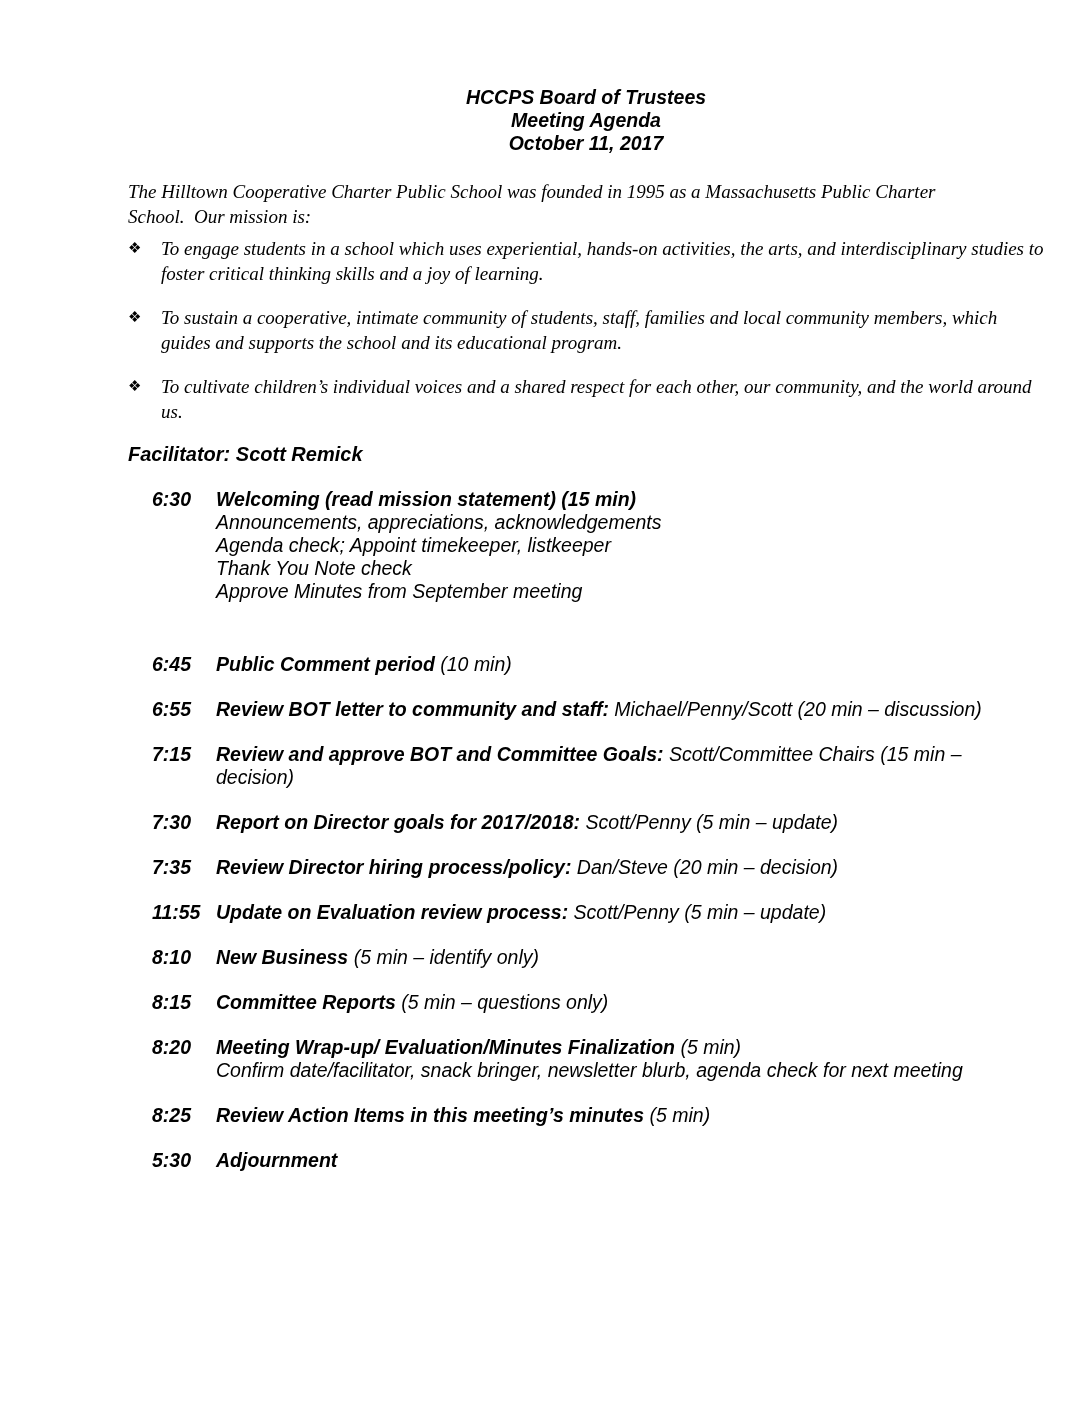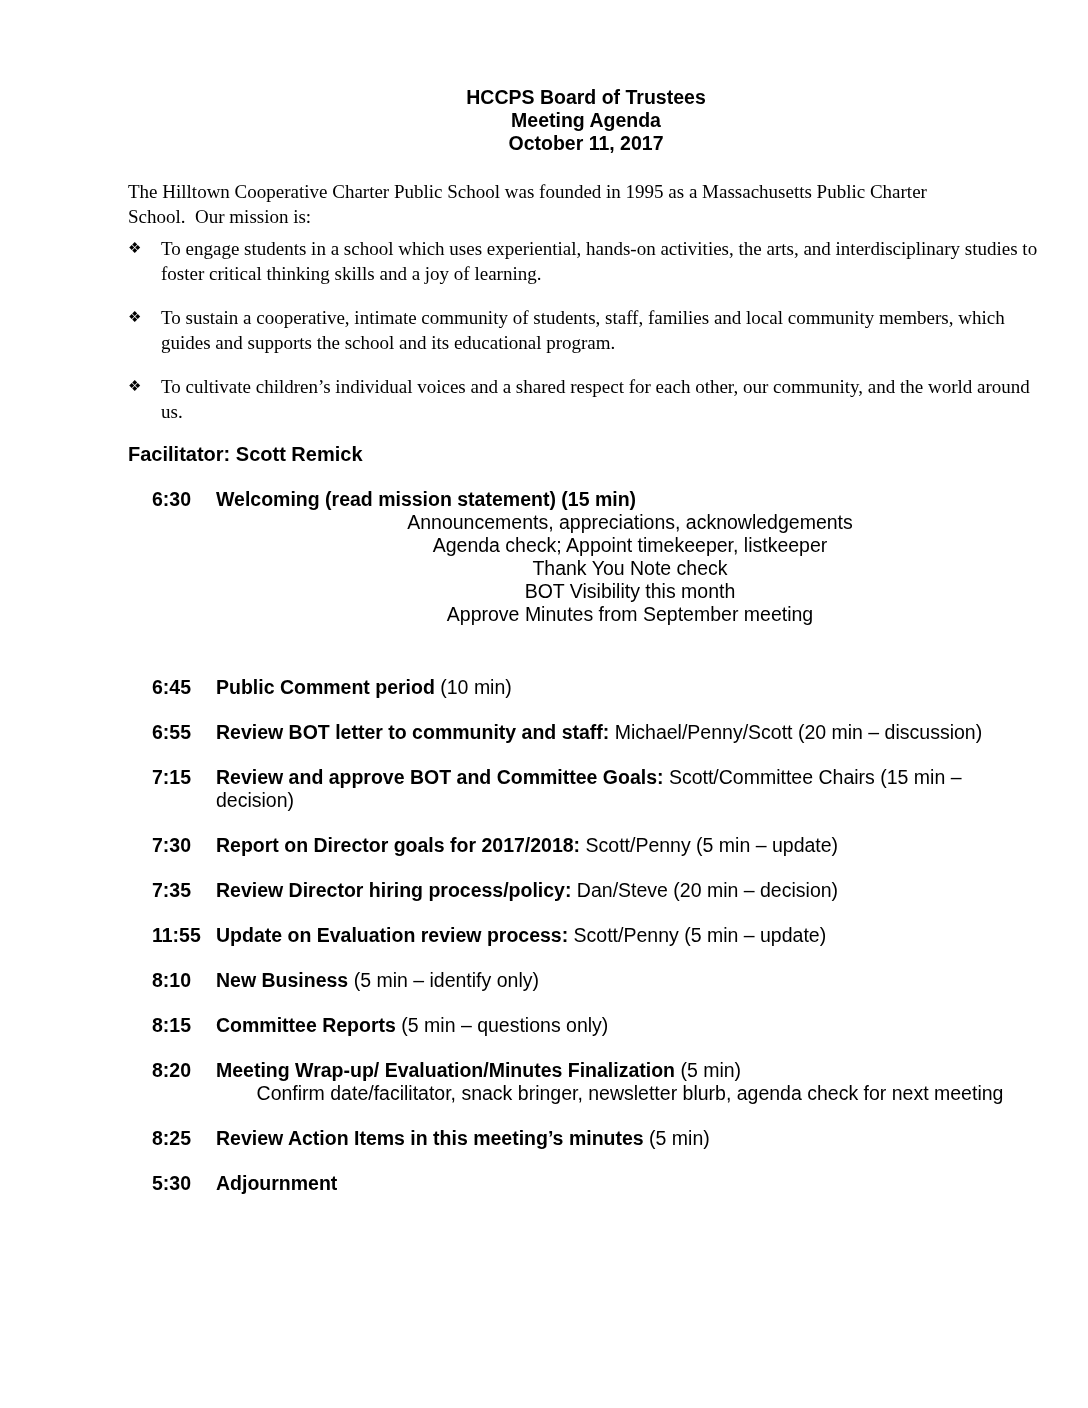--- a/index.html
+++ b/index.html
@@ -12,20 +12,21 @@
     height: 1408px;
     color: #000000;
     overflow: hidden;
   }
   .page {
     box-sizing: border-box;
     width: 1088px;
     height: 1408px;
     padding: 86px 44px 40px 128px;
     background: #ffffff;
+    font-style: italic;
   }
   
   .doc-header {
     text-align: center;
     font-family: "Liberation Sans", sans-serif;
     font-weight: bold;
     font-size: 19.5px;
     line-height: 23px;
     margin-bottom: 24px;
   }
@@ -73,21 +74,21 @@
   }
   .agenda-item.extra-gap { margin-top: 50px; }
   .agenda-time {
     flex: 0 0 64px;
     width: 64px;
     font-weight: bold;
   }
   .agenda-content { flex: 1; }
   .agenda-bold { font-weight: bold; }
   .agenda-reg { font-weight: normal; }
-  .sub-line { font-weight: normal; text-align: center; }
+  .sub-line { font-weight: normal; }
 </style>
 </head>
 <body>
 
 <div class="page">
 
   <header class="doc-header">
     <div>HCCPS Board of Trustees</div>
     <div>Meeting Agenda</div>
     <div>October 11, 2017</div>
@@ -116,21 +117,20 @@
 
   <div class="agenda-list">
   <div class="agenda-item">
     <div class="agenda-time">6:30</div>
     <div class="agenda-content">
       <div class="agenda-headline"><span class="agenda-bold">Welcoming (read mission statement) (15 min)</span><span class="agenda-reg"></span></div>
       <div class="agenda-sublist">
             <div class="sub-line">Announcements, appreciations, acknowledgements</div>
             <div class="sub-line">Agenda check; Appoint timekeeper, listkeeper</div>
             <div class="sub-line">Thank You Note check</div>
-            <div class="sub-line">BOT Visibility this month</div>
             <div class="sub-line">Approve Minutes from September meeting</div>
           </div>
     </div>
   </div>
 
   <div class="agenda-item extra-gap">
     <div class="agenda-time">6:45</div>
     <div class="agenda-content">
       <div class="agenda-headline"><span class="agenda-bold">Public Comment period</span><span class="agenda-reg"> (10 min)</span></div>
       <div class="agenda-sublist"></div>

